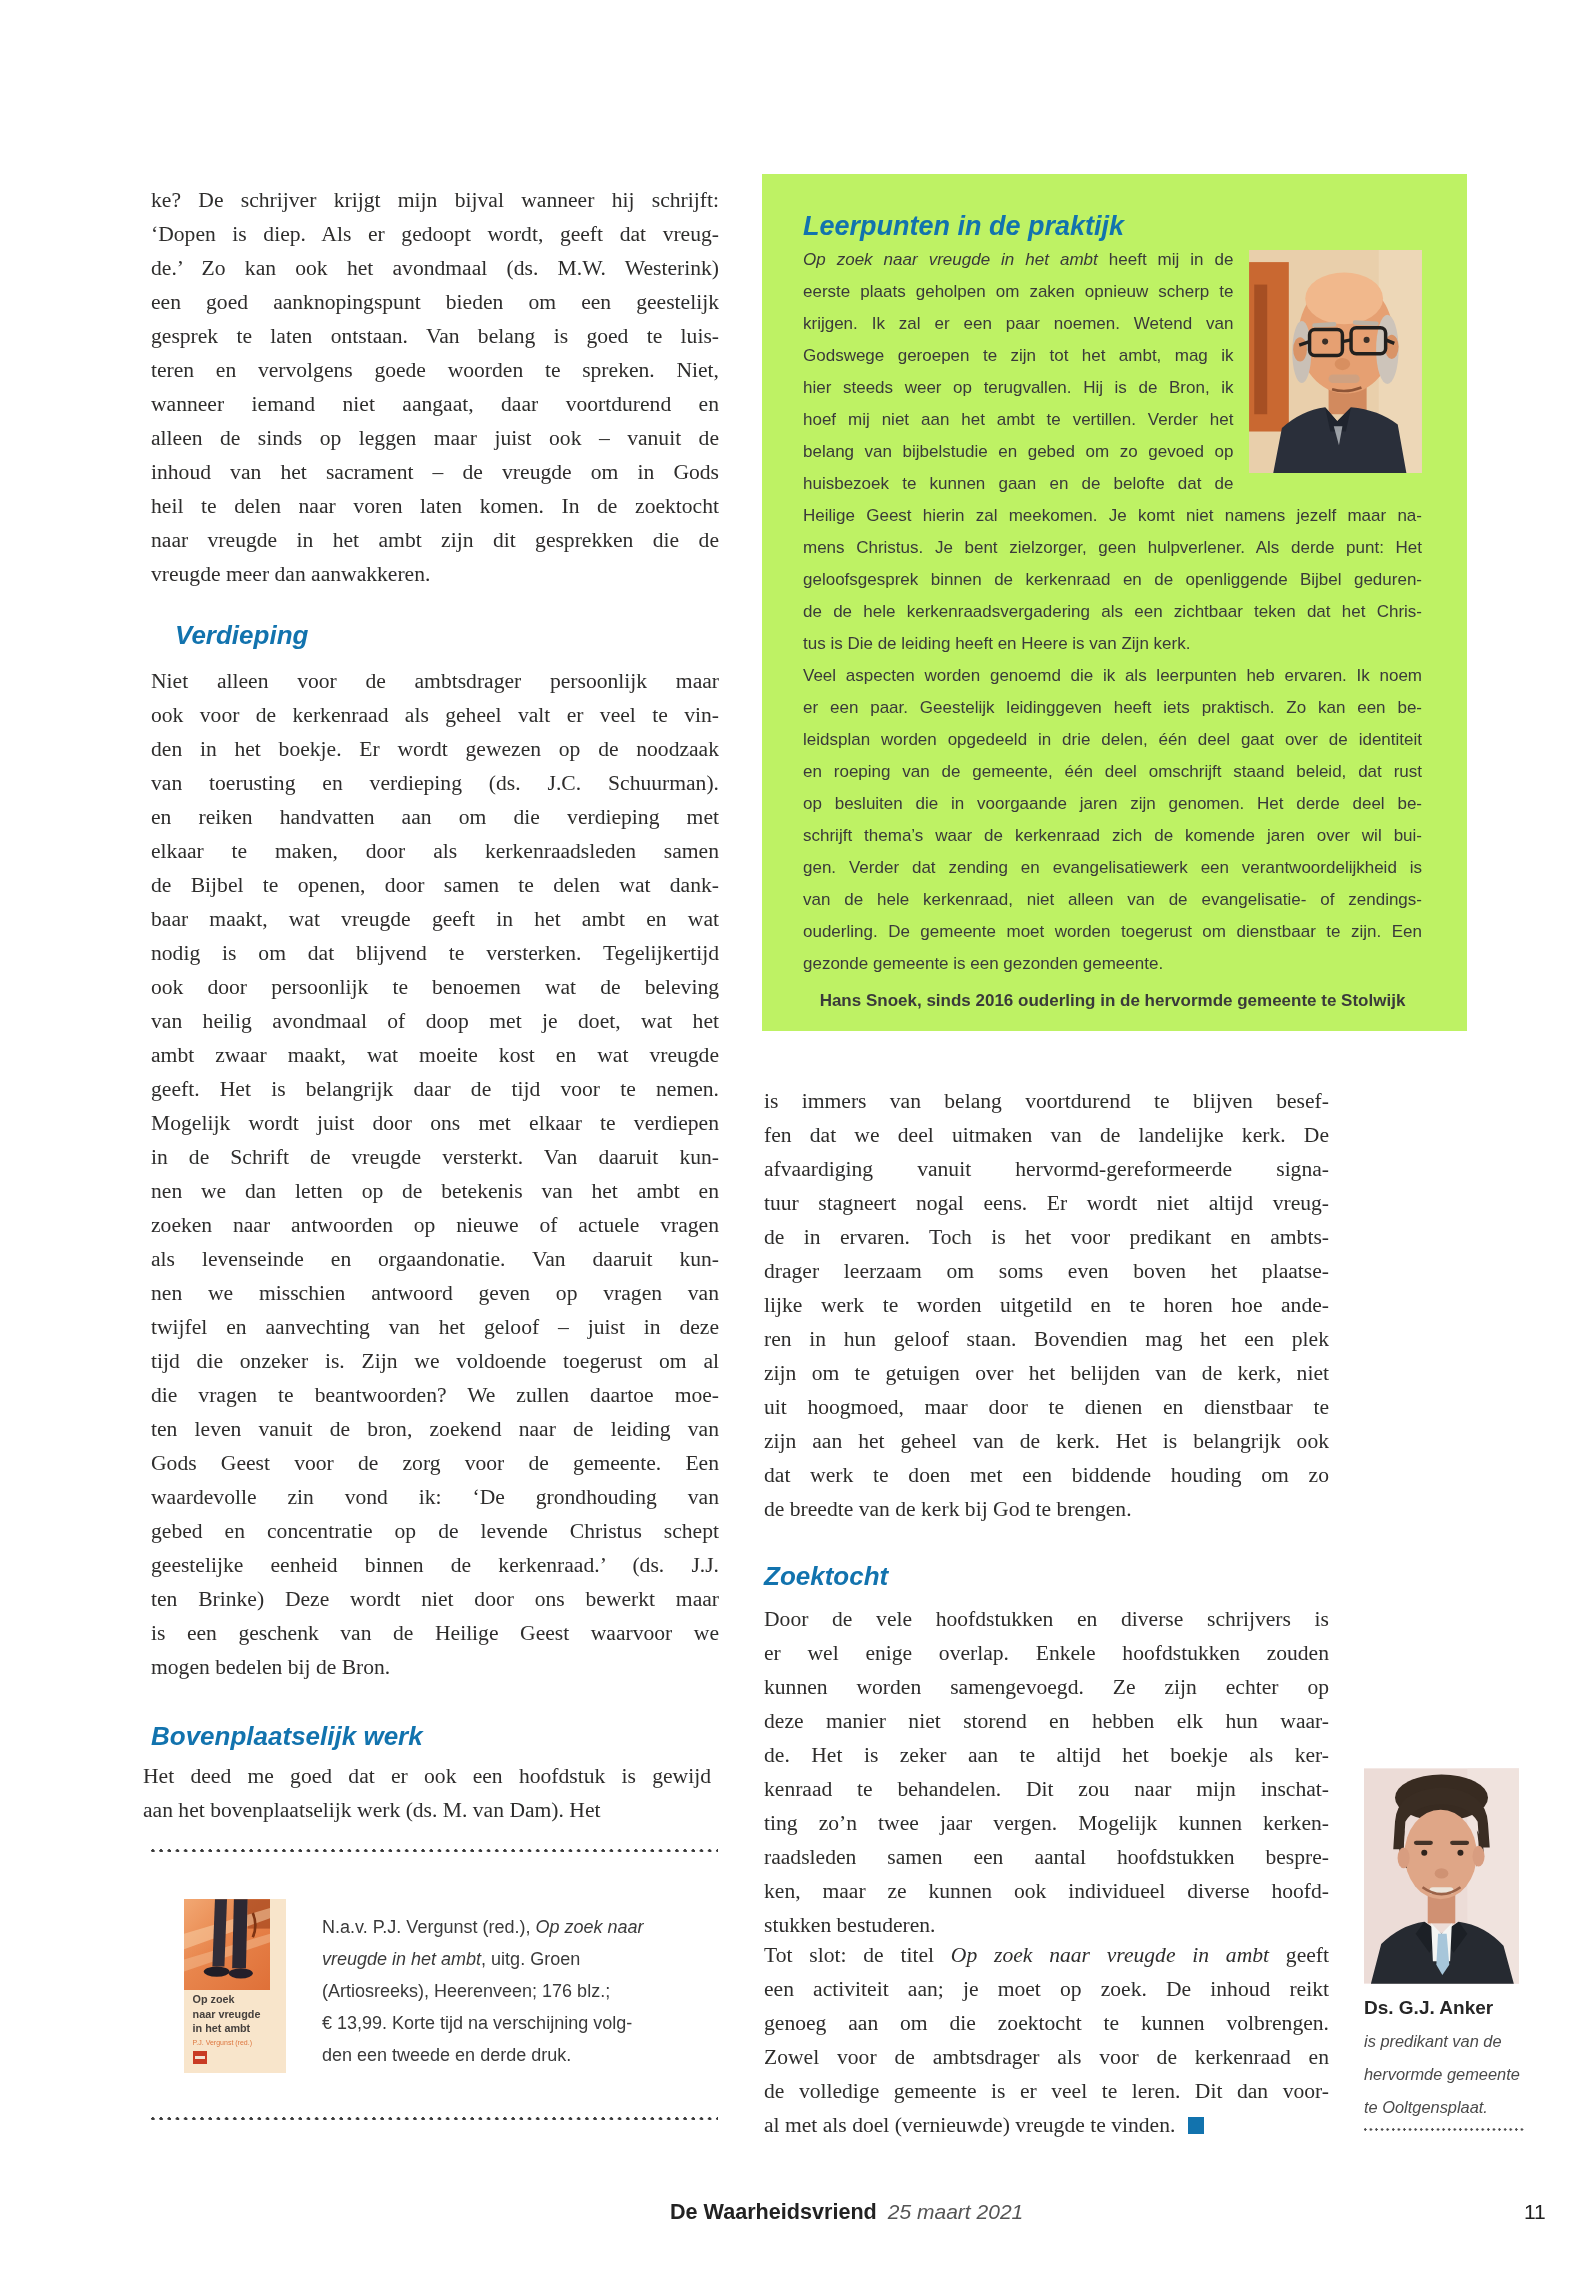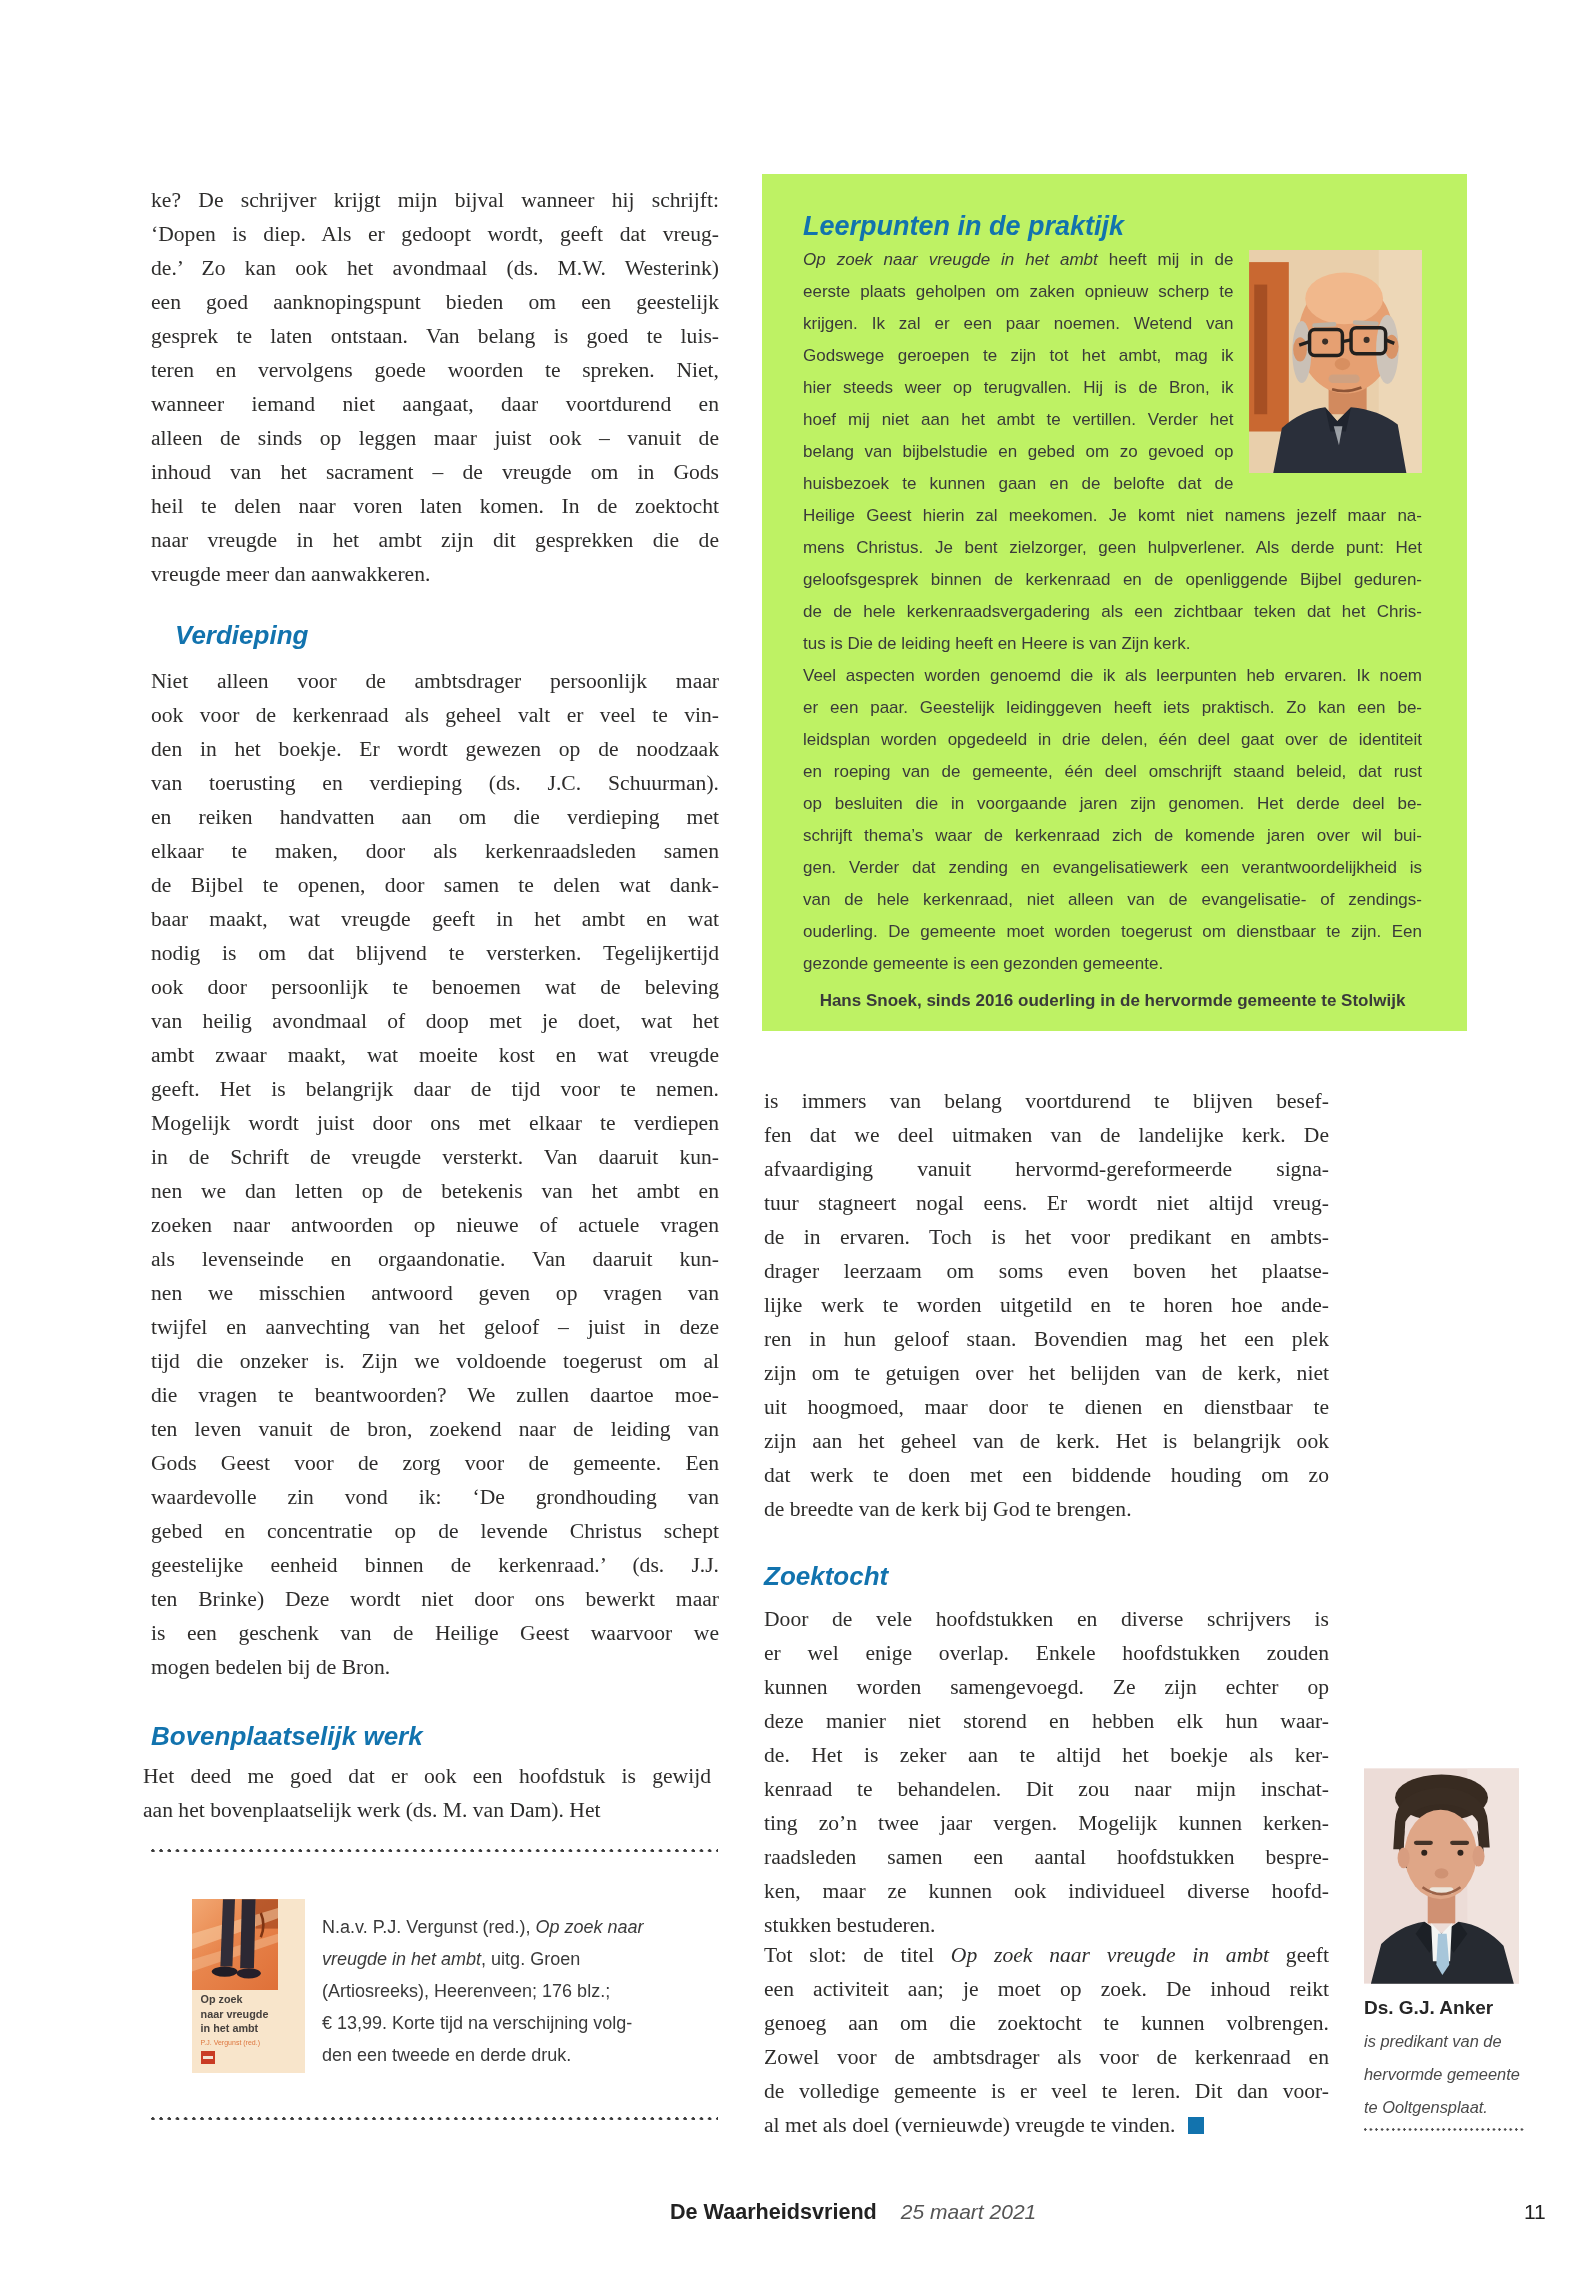--- a/index.html
+++ b/index.html
@@ -29,22 +29,22 @@
             color:#3a3a3a;text-align:center;line-height:32px;margin-top:5.2px;}
 
   
   .dots{position:absolute;height:4.3px;background-repeat:repeat-x;
         background-image:radial-gradient(circle at 1.9px 1.9px,#3c3c3c 1.5px,transparent 1.8px);
         background-size:8.2px 4.3px;}
   .dots.small{background-image:radial-gradient(circle at 1.3px 1.3px,#4a4a4a 1px,transparent 1.3px);
         background-size:5.6px 3.5px;height:3.5px;}
 
   
-  .book-cover{position:absolute;left:192px;top:1899px;width:102px;height:174px;background:#f8e5cb;
-              overflow:hidden;padding-left:11px;}
+  .book-cover{position:absolute;left:184px;top:1899px;width:102px;height:174px;background:#f8e5cb;
+              overflow:hidden;}
   .cover-photo{position:absolute;left:0;top:0;width:86px;height:91px;
                background:linear-gradient(135deg,#f2a873 0%,#e8854c 45%,#df7038 100%);}
   .cover-title{position:absolute;left:8.6px;top:93px;width:76px;
                font-family:"Liberation Sans",sans-serif;font-weight:bold;font-size:10.8px;
                color:#45403d;}
   .cover-title .ln{line-height:14.7px;}
   .cover-author{position:absolute;left:8.6px;top:140px;font-family:"Liberation Sans",sans-serif;
                 font-size:7px;color:#dd7740;}
   .cover-logo{position:absolute;left:8.6px;top:152px;width:14.7px;height:13px;background:#c93b24;}
   .cover-logo .logo-bar{position:absolute;left:2.6px;top:5.2px;width:9.5px;height:2.6px;background:#f3e2d2;}
@@ -58,21 +58,21 @@
                font-weight:bold;font-size:19px;color:#262626;line-height:29px;}
   .author-bio{position:absolute;left:1364px;top:2025px;width:173px;
               font-family:"Liberation Sans",sans-serif;font-style:italic;font-size:16.4px;
               color:#4a4a4a;}
   .author-bio .ln{line-height:33px;}
 
   
   .footer-left{position:absolute;left:670px;top:2199px;font-family:"Liberation Sans",sans-serif;
                font-size:21.6px;color:#222;line-height:26px;}
   .footer-left .mag{font-weight:bold;}
-  .footer-left .date{font-style:italic;color:#555;margin-left:24px;font-size:21px;}
+  .footer-left .date{font-style:italic;color:#555;margin-left:11px;font-size:21px;}
   .page-num{position:absolute;left:1524px;top:2199px;font-family:"Liberation Sans",sans-serif;
             font-size:21px;color:#222;line-height:26px;}
 
   .sq{display:inline-block;width:16.4px;height:16.4px;background:#1273ae;margin-left:7px;
       vertical-align:-1.7px;}
   i{font-style:italic;}
 </style>
 </head>
 <body>
 

